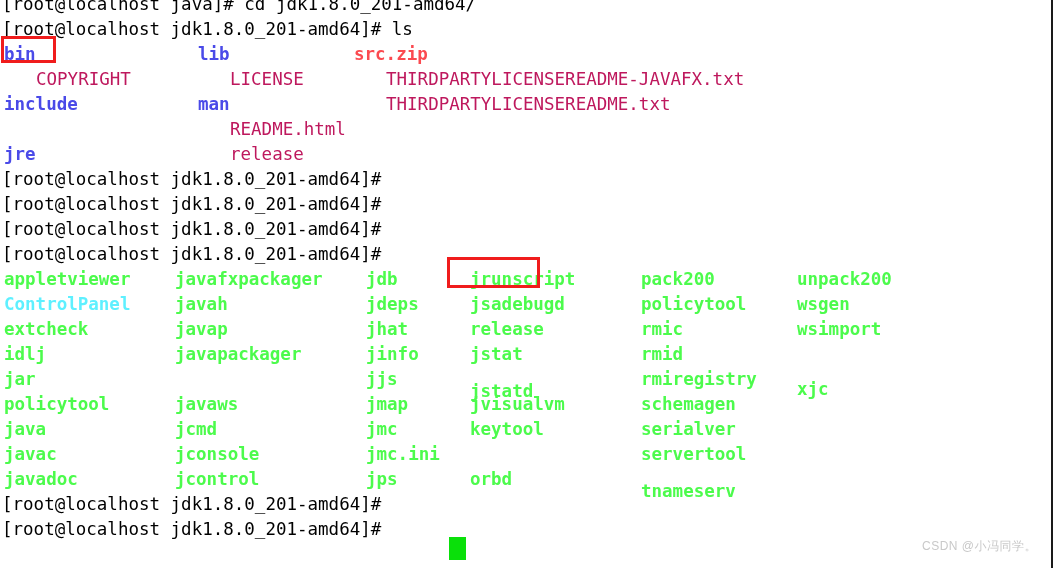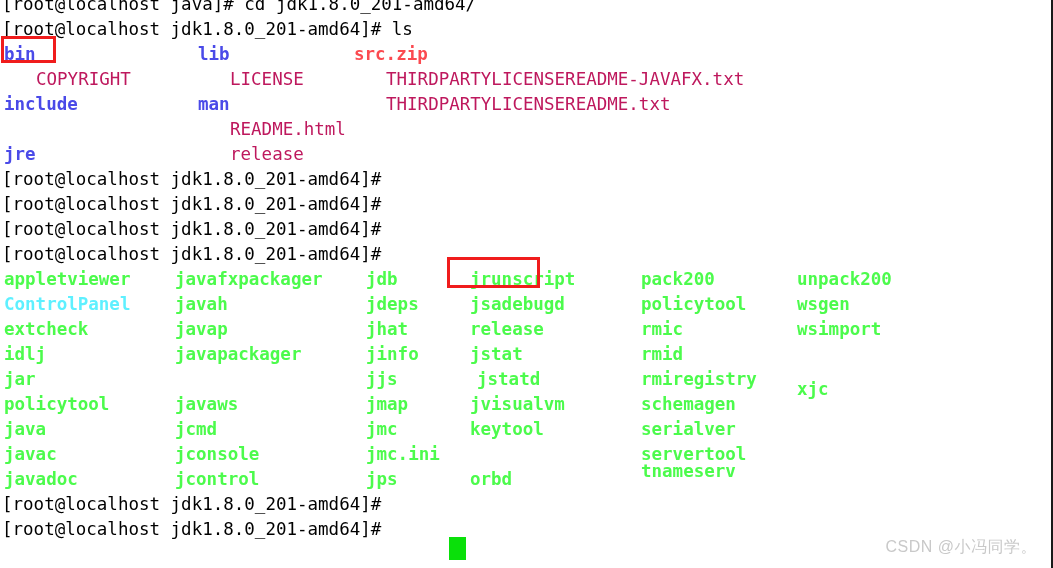--- a/index.html
+++ b/index.html
@@ -79,21 +79,21 @@
     width: 17px;
     height: 23px;
     background: #0ae00a;
   }
   #watermark {
     position: absolute;
     right: 14px;
     bottom: 9px;
     color: #c9c9c9;
     font-family: "Liberation Sans", sans-serif;
-    font-size: 16px;
+    font-size: 12px;
     letter-spacing: 0.5px;
     white-space: nowrap;
   }
 </style>
 </head>
 <body>
 
 <div id="screen">
 
   <div class="term">
@@ -147,33 +147,33 @@
         <span class="cell c-exec" style="left: 364px; top: 75px;">jinfo</span>
         <span class="cell c-exec" style="left: 364px; top: 100px;">jjs</span>
         <span class="cell c-exec" style="left: 364px; top: 125px;">jmap</span>
         <span class="cell c-exec" style="left: 364px; top: 150px;">jmc</span>
         <span class="cell c-exec" style="left: 364px; top: 175px;">jmc.ini</span>
         <span class="cell c-exec" style="left: 364px; top: 200px;">jps</span>
         <span class="cell c-exec" style="left: 468px; top: 0px;">jrunscript</span>
         <span class="cell c-exec" style="left: 468px; top: 25px;">jsadebugd</span>
         <span class="cell c-exec" style="left: 468px; top: 50px;">release</span>
         <span class="cell c-exec" style="left: 468px; top: 75px;">jstat</span>
-        <span class="cell c-exec" style="left: 468px; top: 100px; margin-left: 7px;">jstatd</span>
+        <span class="cell c-exec" style="left: 468px; top: 112px;">jstatd</span>
         <span class="cell c-exec" style="left: 468px; top: 125px;">jvisualvm</span>
         <span class="cell c-exec" style="left: 468px; top: 150px;">keytool</span>
         <span class="cell c-exec" style="left: 468px; top: 200px;">orbd</span>
         <span class="cell c-exec" style="left: 639px; top: 0px;">pack200</span>
         <span class="cell c-exec" style="left: 639px; top: 25px;">policytool</span>
         <span class="cell c-exec" style="left: 639px; top: 50px;">rmic</span>
         <span class="cell c-exec" style="left: 639px; top: 75px;">rmid</span>
         <span class="cell c-exec" style="left: 639px; top: 100px;">rmiregistry</span>
         <span class="cell c-exec" style="left: 639px; top: 125px;">schemagen</span>
         <span class="cell c-exec" style="left: 639px; top: 150px;">serialver</span>
         <span class="cell c-exec" style="left: 639px; top: 175px;">servertool</span>
-        <span class="cell c-exec" style="left: 639px; top: 192px;">tnameserv</span>
+        <span class="cell c-exec" style="left: 639px; top: 212px;">tnameserv</span>
         <span class="cell c-exec" style="left: 795px; top: 0px;">unpack200</span>
         <span class="cell c-exec" style="left: 795px; top: 25px;">wsgen</span>
         <span class="cell c-exec" style="left: 795px; top: 50px;">wsimport</span>
         <span class="cell c-exec" style="left: 795px; top: 75px; margin-top: 35px;">xjc</span>
       </div>
 
     <div class="line c-prompt">[root@localhost jdk1.8.0_201-amd64]#</div>
     <div class="line c-prompt">[root@localhost jdk1.8.0_201-amd64]#</div>
 
   </div>

